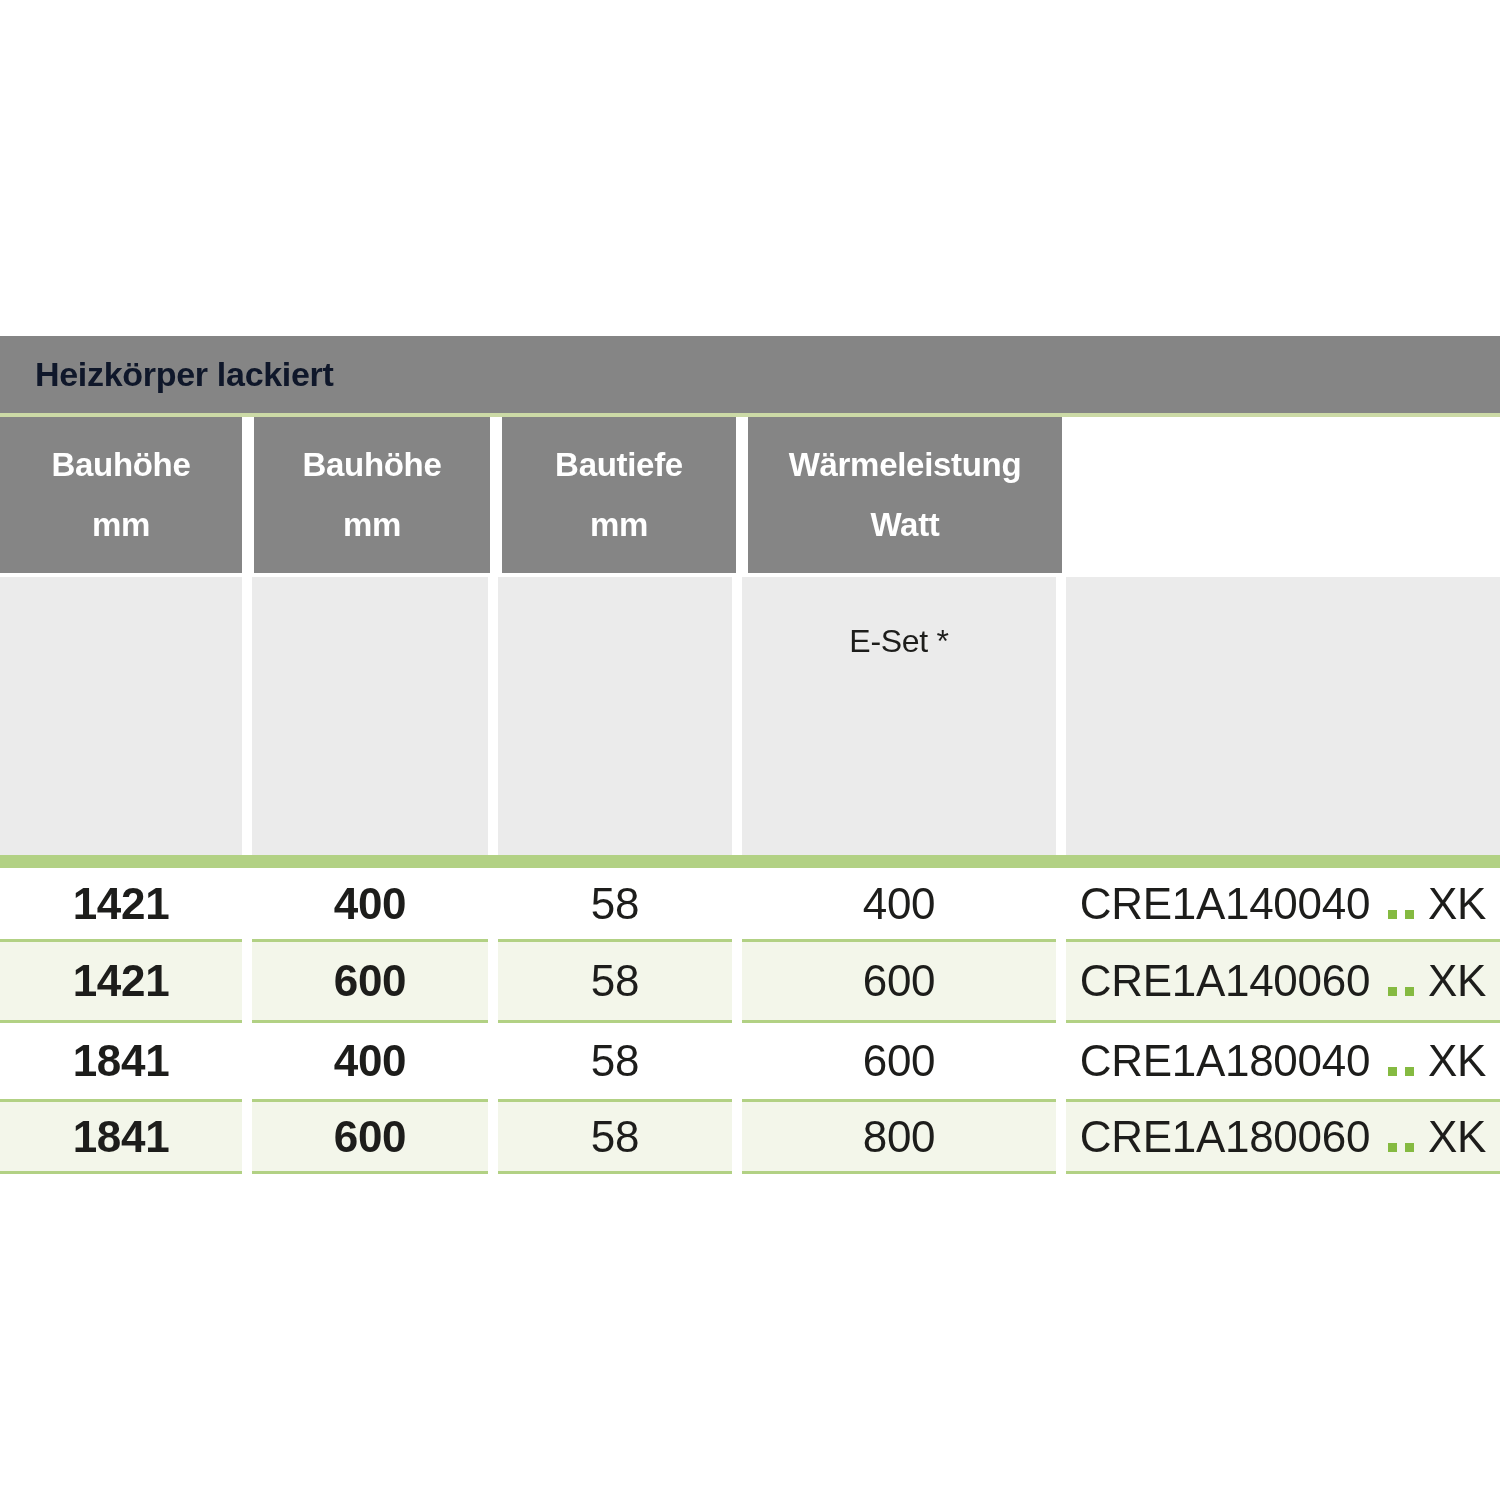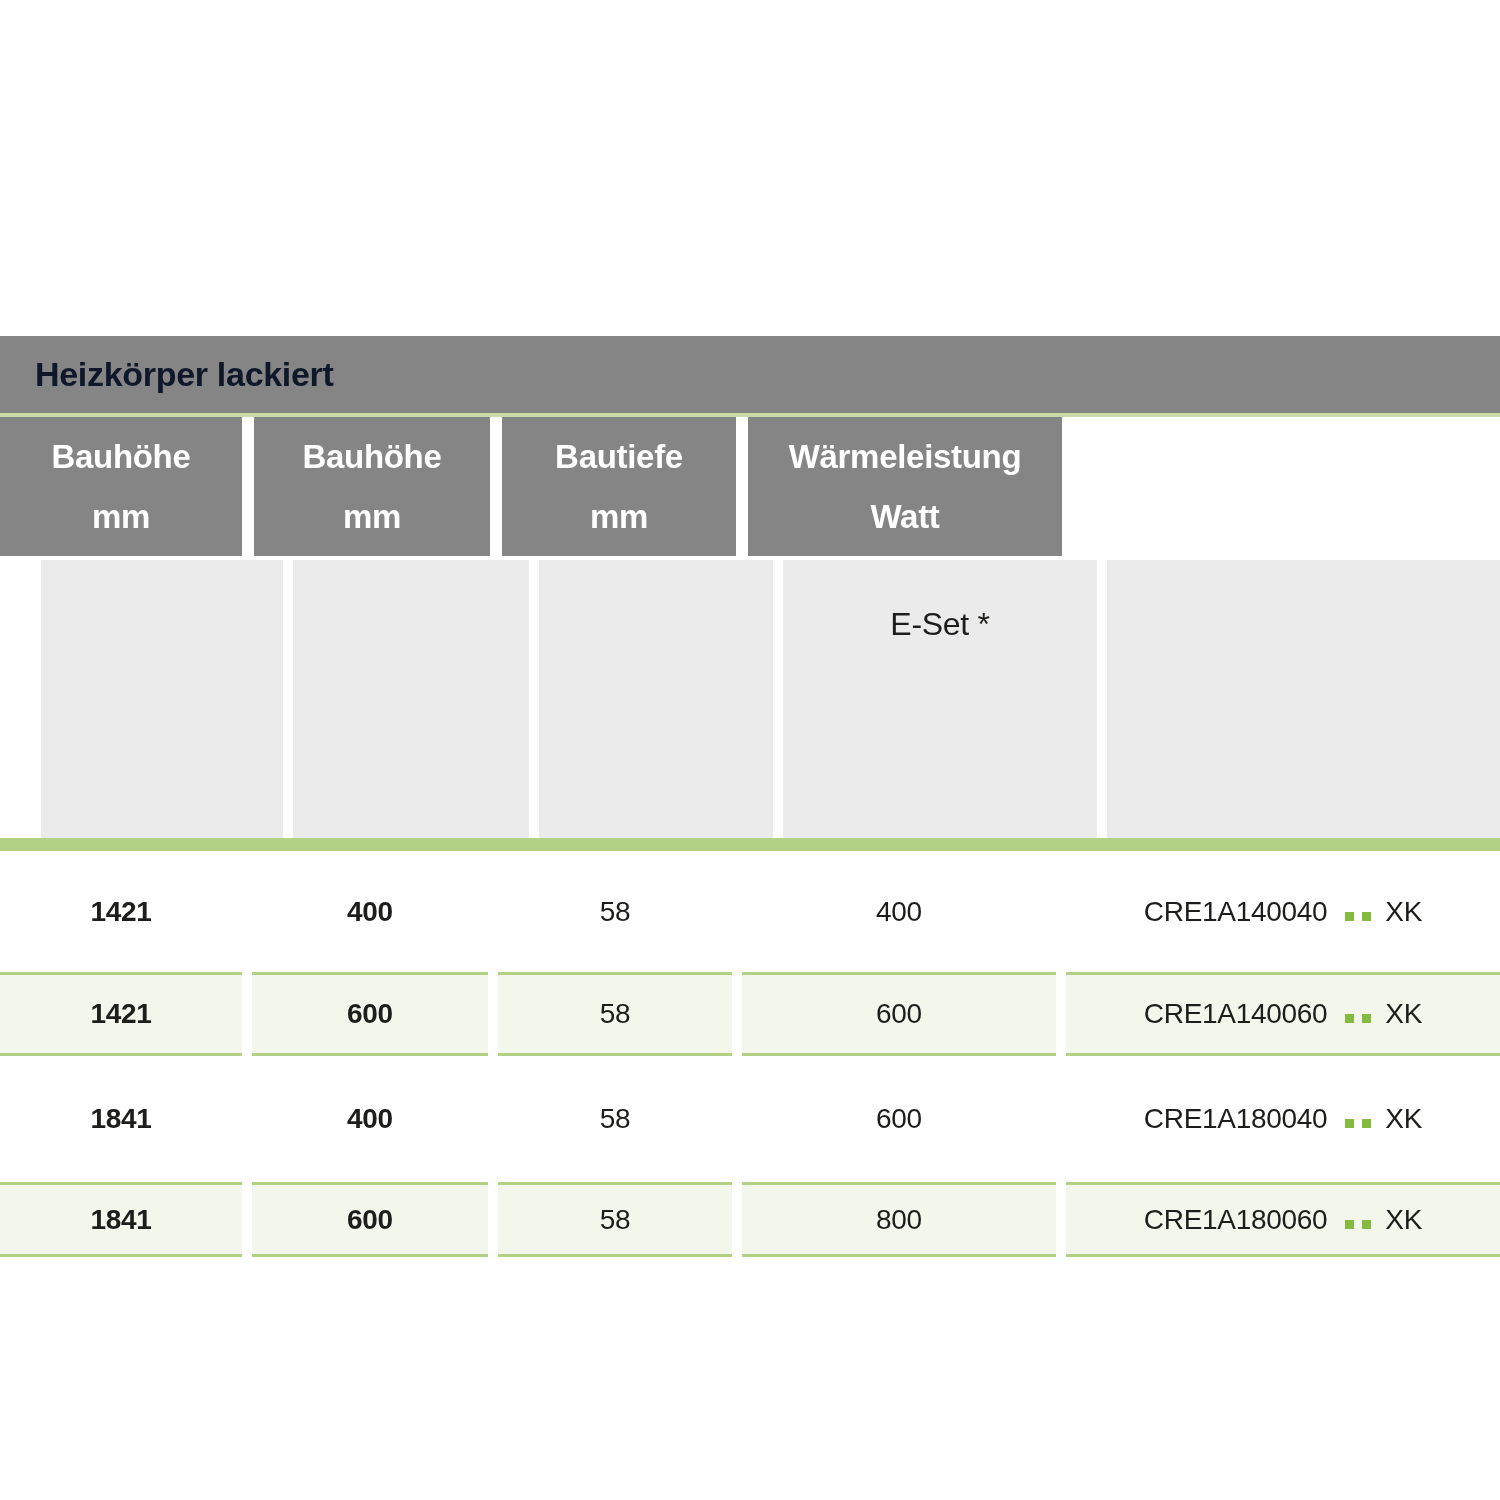--- a/index.html
+++ b/index.html
@@ -11,34 +11,34 @@
   .title-bar{height:77px;background:#858585;display:flex;align-items:center;padding-left:35px;box-sizing:border-box;}
   .title-bar .title{color:#0f172a;font-size:34px;font-weight:bold;}
 
   .green-line{height:4px;background:#ccdaa6;}
   .row-gap{height:4px;background:#ffffff;}
 
   
   .grid{display:grid;grid-template-columns:242px 236px 234px 314px 434px;column-gap:10px;}
 
   
-  .header-row{height:139px;gap:12px;}
+  .header-row{height:156px;gap:12px;}
   .header-cell{background:#858585;color:#ffffff;font-weight:bold;font-size:33px;line-height:60px;
                display:flex;flex-direction:column;align-items:center;justify-content:center;text-align:center;}
 
   
-  .subheader-row{height:278px;margin-left:41px;}
+  .subheader-row{height:278px;}
   .subheader-cell{background:#ebebeb;display:flex;justify-content:center;align-items:flex-start;
                   padding-top:46px;box-sizing:border-box;font-size:32px;}
 
   .green-bar{height:13px;background:#b2d184;}
 
   
   .data-row{}
-  .data-cell{display:flex;align-items:center;justify-content:center;font-size:28px;box-sizing:border-box;margin-top:25px;}
+  .data-cell{display:flex;align-items:center;justify-content:center;font-size:44px;box-sizing:border-box;}
   .row-white .data-cell{height:71px;background:#ffffff;}
   .row-white.tall .data-cell{height:76px;}
   .row-green .data-cell{background:#f3f6ea;border-top:3px solid #b2d184;border-bottom:3px solid #b2d184;}
   .row-green .data-cell{height:84px;}
   .row-green.short .data-cell{height:75px;}
   .bold{font-weight:bold;}
 
   
   .dots{display:inline-block;margin:0 10px 0 14px;}
   .dot{display:inline-block;width:9px;height:9px;background:#85ba41;margin:0 4px;}

